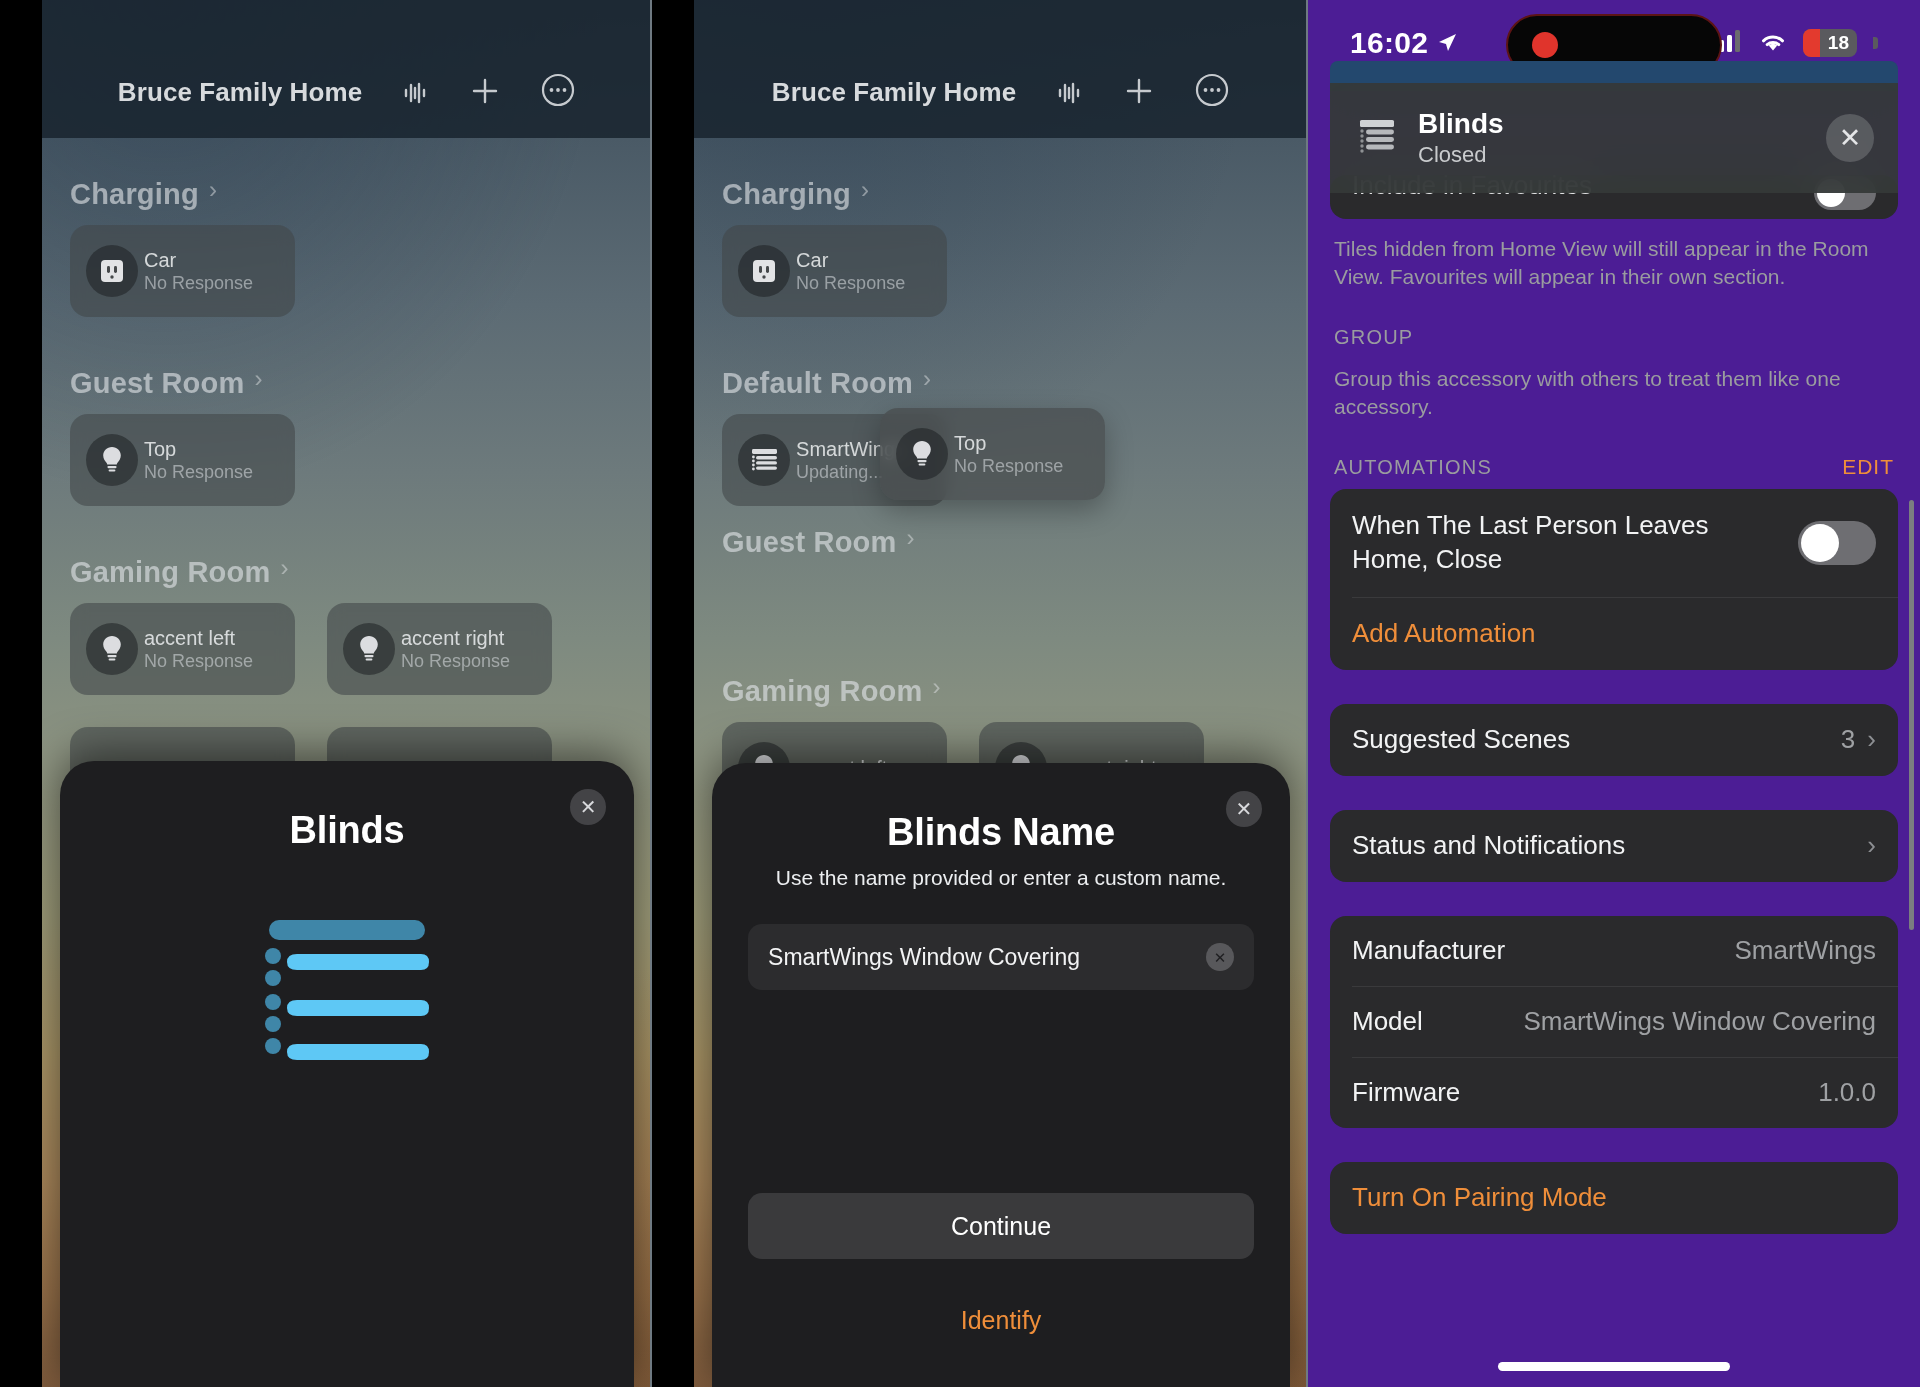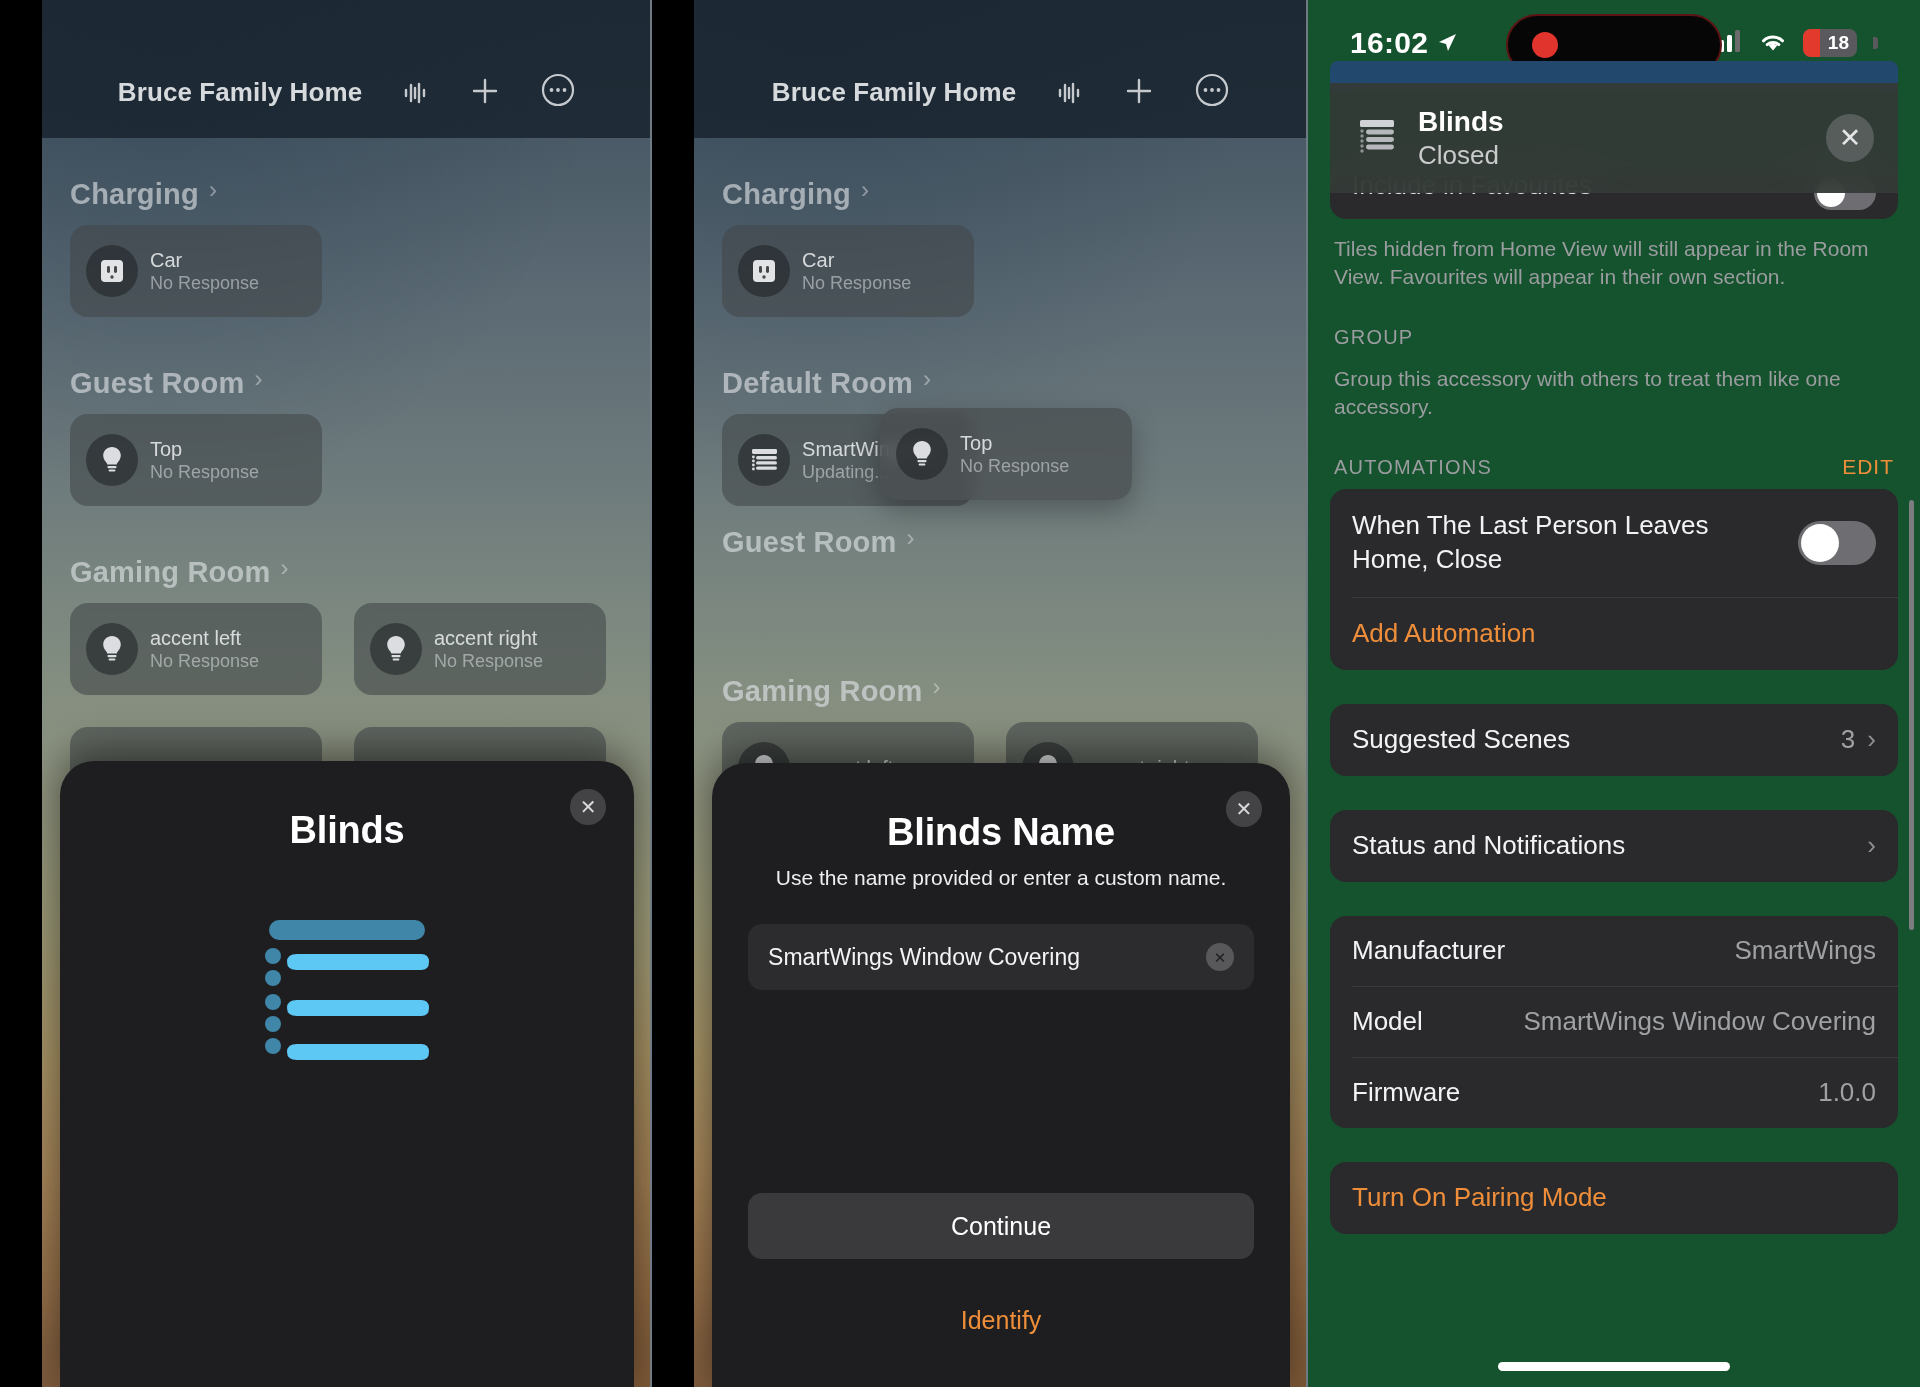--- a/index.html
+++ b/index.html
@@ -53,24 +53,24 @@
     margin: 18px 0 14px 0;
   }
   .room-name {
     font-size: 29px; font-weight: 600; color: rgba(225,228,230,.62);
     letter-spacing:.2px;
   }
   .room-chev { color: rgba(225,228,230,.48); font-size:24px; line-height:1; }
 
   .tile-row { display:flex; gap: 32px; }
   .tile {
-    width: 252px; height: 92px;
+    width: 225px; height: 92px;
     background: rgba(66,70,72,.58);
     border-radius: 18px;
-    display:flex; align-items:center; gap:12px;
+    display:flex; align-items:center; gap:6px;
     padding: 0 16px;
     backdrop-filter: blur(8px);
   }
   .tile-ico {
     width:52px; height:52px; border-radius:50%;
     background: rgba(30,33,35,.55);
     display:flex; align-items:center; justify-content:center;
     flex: 0 0 52px;
   }
   .tile-txt { display:flex; flex-direction:column; gap:1px; min-width:0; }
@@ -152,21 +152,21 @@
   .identify-btn {
     position:absolute; left:0; right:0; bottom:52px;
     background:transparent; border:0; cursor:pointer;
     color:#ef8e3a; font-size:25px; font-weight:500;
     font-family:"Liberation Sans", sans-serif;
   }
 
   
   .phone {
     position:relative; width:640px; height:1387px;
-    background:#14532d; overflow:hidden;
+    background:#4c1d95; overflow:hidden;
   }
   .statusbar {
     position:relative; height:85px; display:flex; align-items:center;
     padding: 0 42px; color:#fff;
   }
   .sb-time { font-size:30px; font-weight:600; letter-spacing:.3px; }
   .sb-loc { margin-left:8px; display:flex; align-items:center; }
   .dyn-island {
     position:absolute; left:50%; transform:translateX(-50%);
     top:14px; width:216px; height:62px; border-radius:34px;
@@ -197,21 +197,21 @@
   .ac-headwrap{
     position:relative; z-index:8; margin-top:-2px;
   }
   .ac-headwrap::before{
     content:""; position:absolute; left:22px; right:22px; top:-22px; height:30px;
     background:#23486e; border-radius:8px 8px 0 0;
   }
   .ac-hdr-ico { flex:0 0 46px; display:flex; align-items:center; justify-content:center; }
   .ac-hdr-txt { display:flex; flex-direction:column; gap:2px; }
   .ac-hdr-name { color:#fff; font-size:28px; font-weight:700; }
-  .ac-hdr-state { color:#c9cbcd; font-size:26px; font-weight:400; }
+  .ac-hdr-state { color:#c9cbcd; font-size:22px; font-weight:400; }
   .ac-close {
     margin-left:auto; width:48px;height:48px;border-radius:50%;
     background: rgba(118,120,124,.55);
     display:flex;align-items:center;justify-content:center;
     color:#e4e5e7; font-size:27px; line-height:1; border:0; cursor:pointer;
   }
 
   .scrollview { position:relative; padding: 0 22px 0 22px; }
   .fav-card {
     background:#2a2a2c; border-radius:16px;

